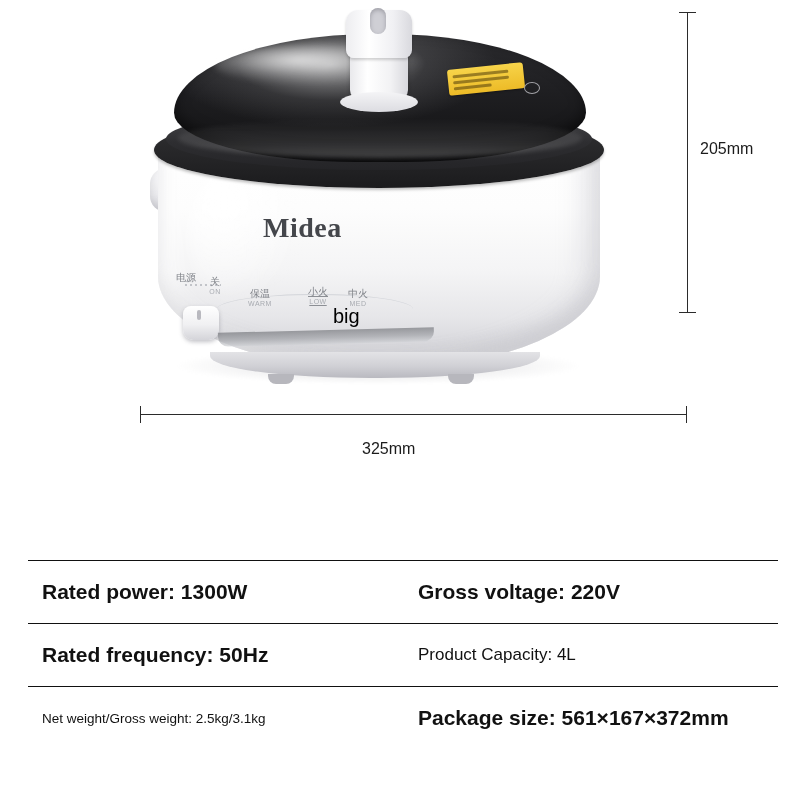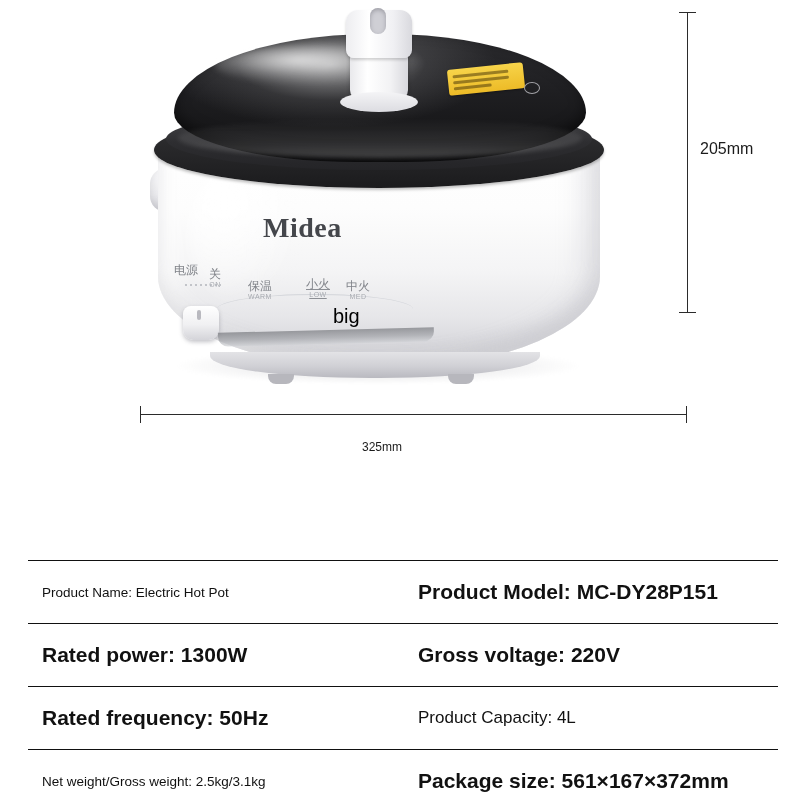--- a/index.html
+++ b/index.html
@@ -273,21 +273,21 @@
     top: 258px;
     width: 260px;
     height: 60px;
   }
   .panel-item {
     position: absolute;
     text-align: center;
     line-height: 1.05;
     color: #8c8f95;
   }
-  .panel-cn { font-size: 12px; display: block; color: #7f8288; }
+  .panel-cn { font-size: 10px; display: block; color: #7f8288; margin-top: 9px; }
   .panel-en { font-size: 7px; display: block; color: #a8abb1; letter-spacing: 0.5px; }
   .panel-dots {
     position: absolute;
     left: 12px;
     top: 26px;
     width: 36px;
     height: 2px;
     background: repeating-linear-gradient(to right, #c2c4c9 0 2px, transparent 2px 5px);
   }
   .panel-arc {
@@ -382,21 +382,21 @@
     width: 1px;
     height: 17px;
     background: #2b2b2b;
   }
   .dim-horiz-cap.left { left: 140px; }
   .dim-horiz-cap.right { left: 686px; }
   .dim-horiz-text {
     position: absolute;
     left: 362px;
     top: 440px;
-    font-size: 12px;
+    font-size: 16px;
     color: #1b1b1b;
   }
 
   
   #spec-table {
     position: absolute;
     left: 28px;
     top: 560px;
     width: 750px;
     border-top: 1.5px solid #111;
@@ -506,24 +506,20 @@
     <div class="dim-vert-text">205mm</div>
 
     <div class="dim-horiz-line"></div>
     <div class="dim-horiz-cap left"></div>
     <div class="dim-horiz-cap right"></div>
     <div class="dim-horiz-text">325mm</div>
   </div>
 
   <div id="spec-table">
 
-    <div class="spec-row">
-      <div class="spec-cell left t-sm">Product Name: Electric Hot Pot</div>
-      <div class="spec-cell right t-lg">Product Model: MC-DY28P151</div>
-    </div>
 
     <div class="spec-row">
       <div class="spec-cell left t-lg">Rated power: 1300W</div>
       <div class="spec-cell right t-lg">Gross voltage: 220V</div>
     </div>
 
     <div class="spec-row">
       <div class="spec-cell left t-lg">Rated frequency: 50Hz</div>
       <div class="spec-cell right t-md">Product Capacity: 4L</div>
     </div>

